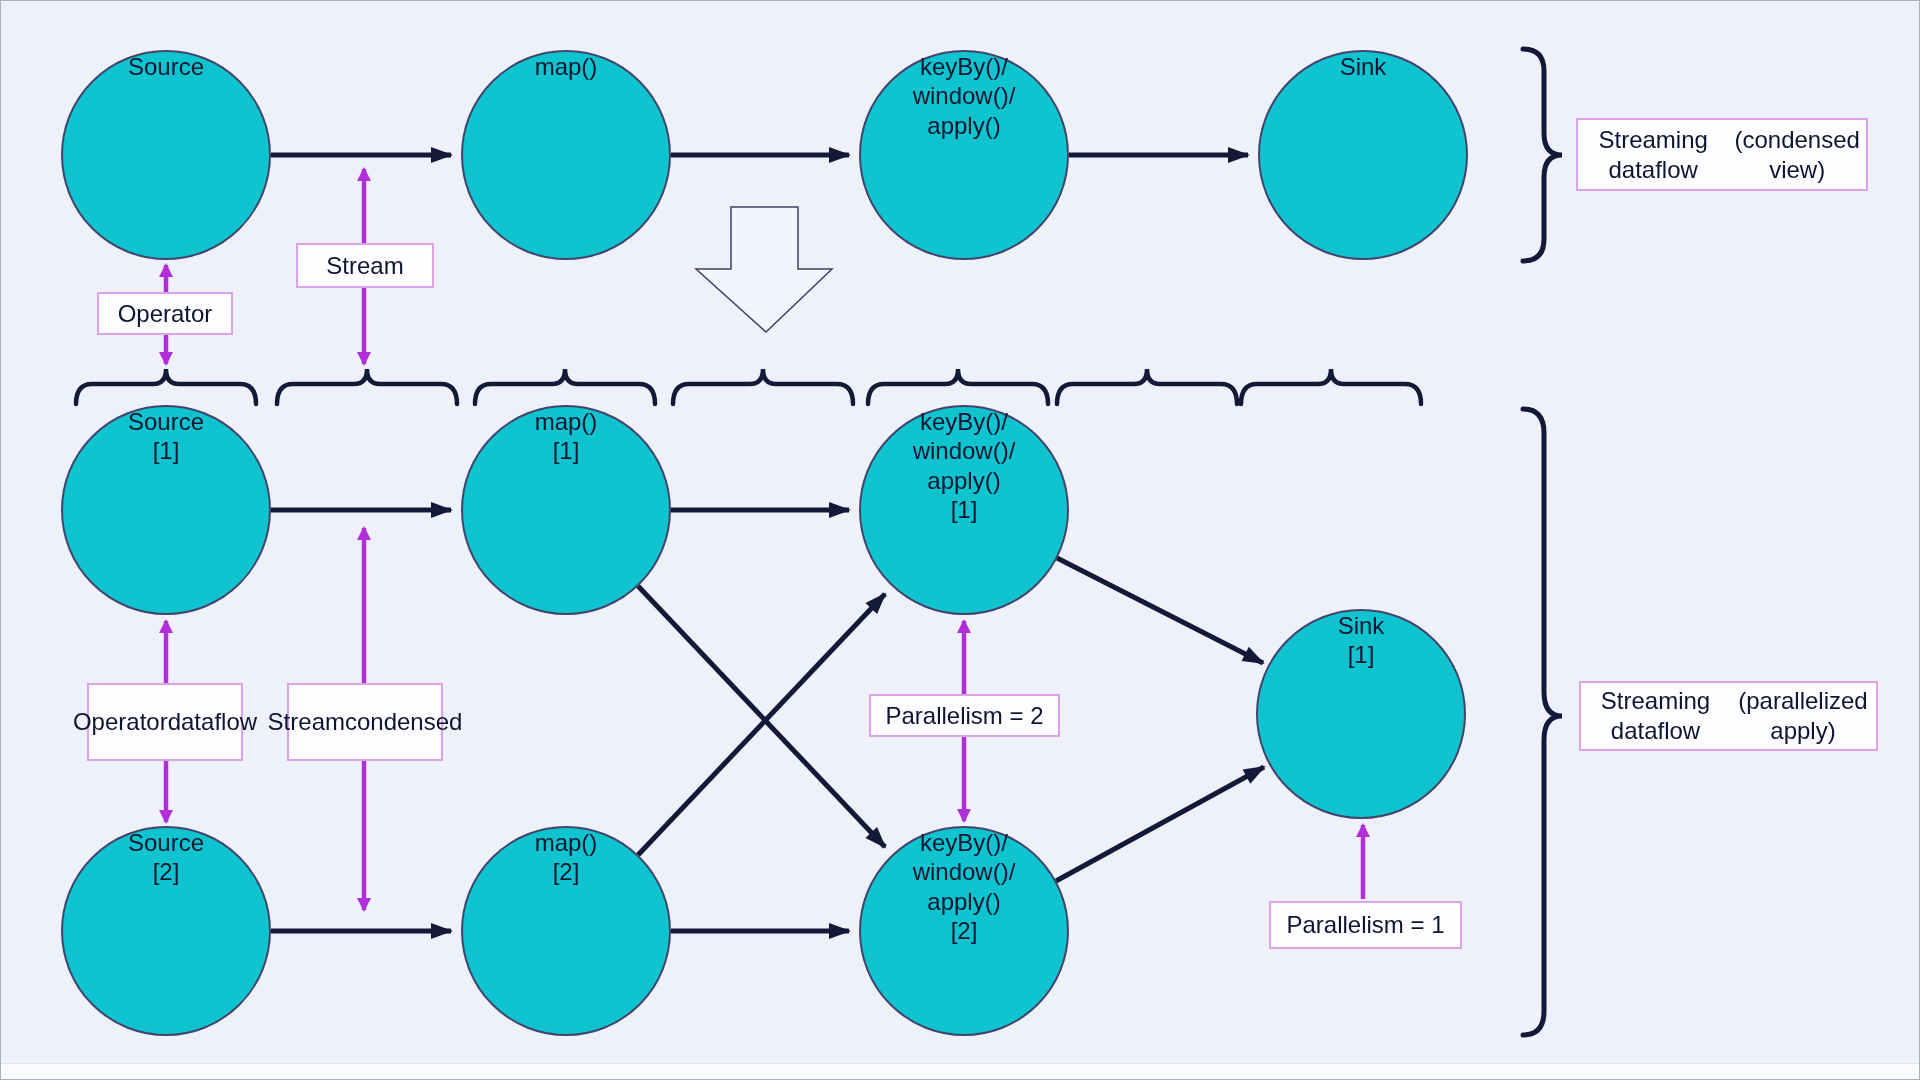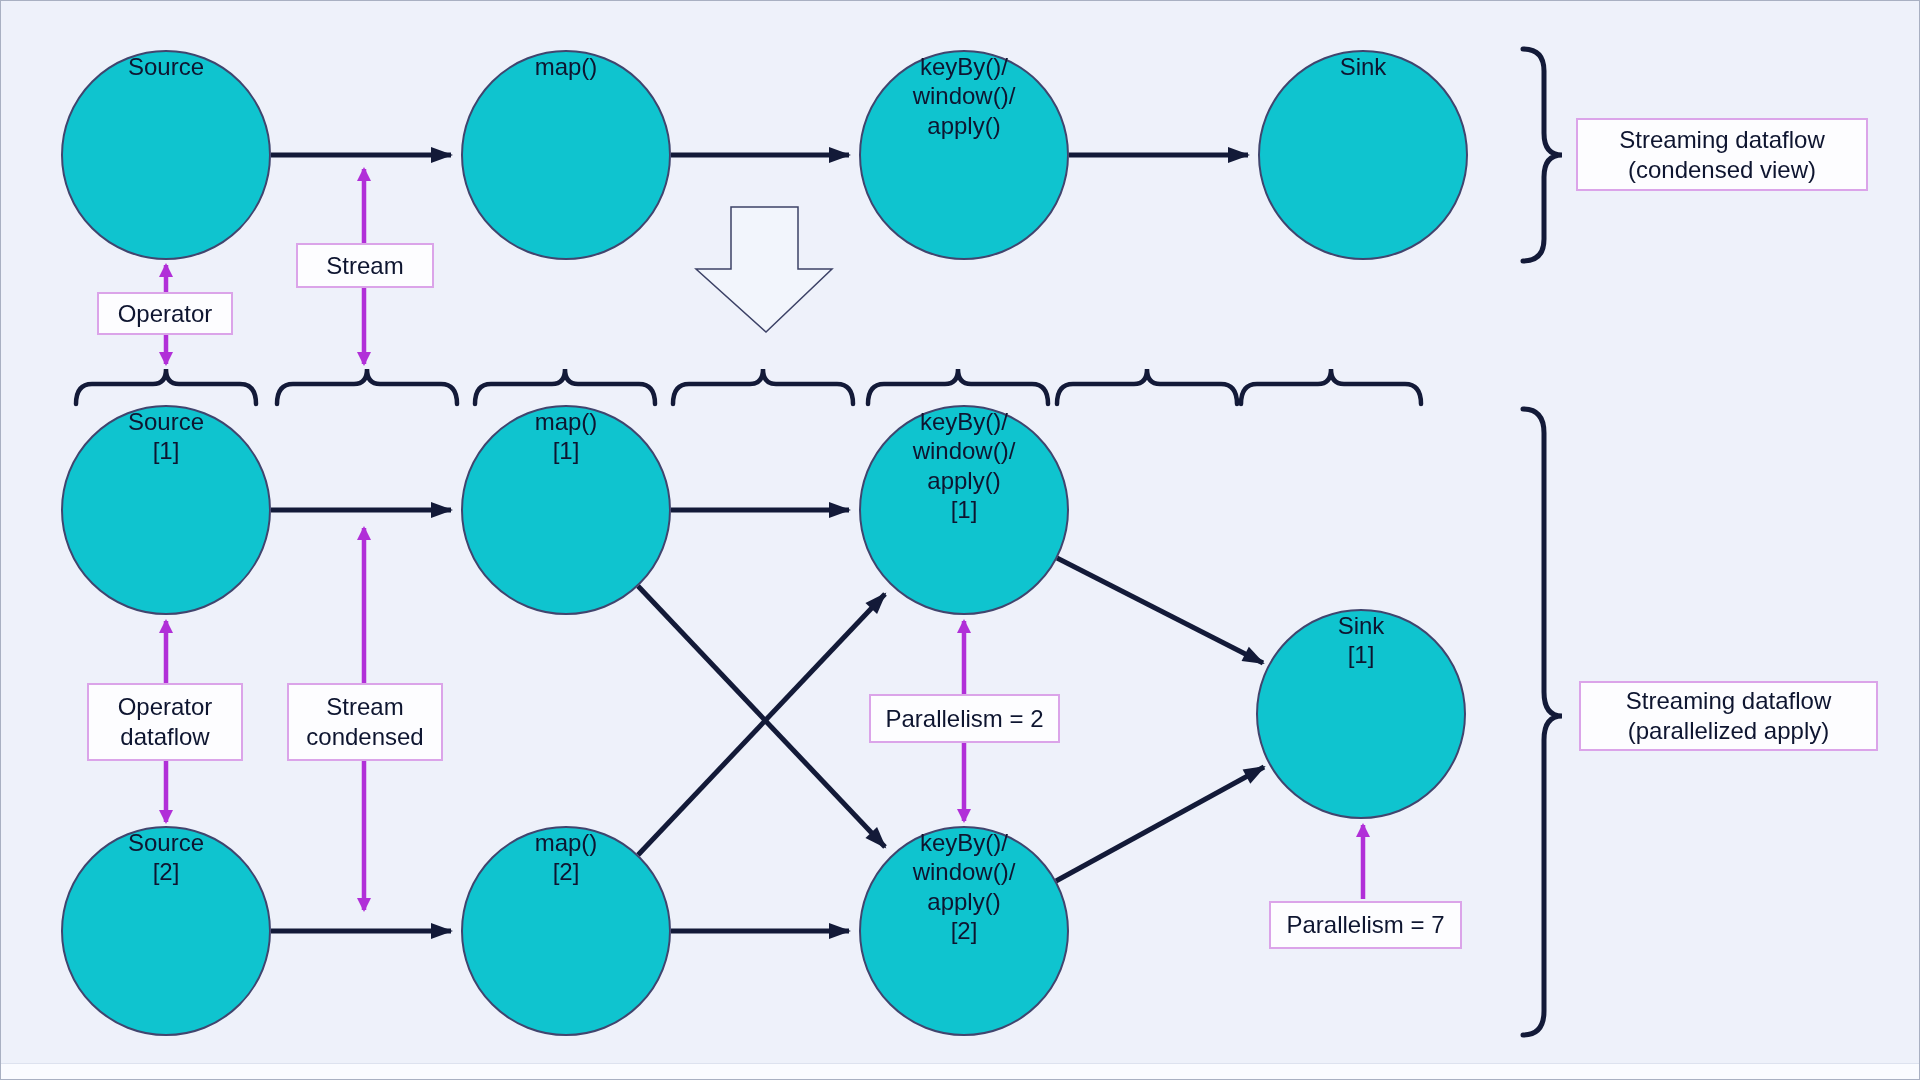--- a/index.html
+++ b/index.html
@@ -11,21 +11,21 @@
   body{font-family:"Liberation Sans","DejaVu Sans",sans-serif;}
   .canvas{position:relative;width:1920px;height:1080px;background:var(--background);
           border:1px solid var(--canvas_border);box-sizing:border-box;overflow:hidden;}
   svg.layer{position:absolute;left:0;top:0;width:1920px;height:1080px;}
   .node{position:absolute;width:210px;height:210px;border-radius:50%;
         background:var(--node_fill);border:2px solid var(--node_stroke);box-sizing:border-box;
         display:flex;justify-content:center;text-align:center;
         color:var(--text);font-size:24px;line-height:1.22;font-weight:500;}
   .node span{display:block;}
   .tag{position:absolute;background:var(--box_fill);border:2px solid var(--box_border);
-       box-sizing:border-box;display:flex;flex-direction:column;align-items:center;justify-content:center;
+       box-sizing:border-box;display:flex;flex-direction:row;align-items:center;justify-content:center;
        text-align:center;color:var(--text);font-size:24px;line-height:1.25;font-weight:500;}
   .tag span{display:block;}
   .brace{fill:none;stroke:var(--edge);stroke-width:4.5;stroke-linecap:round;}
   .rbrace{fill:none;stroke:var(--edge);stroke-width:5;stroke-linecap:round;}
   .edge{stroke:var(--edge);stroke-width:5;}
   .pline{stroke:var(--purple);stroke-width:4.5;}
   .footer-strip{position:absolute;left:0;top:1062px;width:1920px;height:18px;
                 background:var(--footer_strip);border-top:1px solid #dde2ef;}
 </style>
 </head>
@@ -156,25 +156,25 @@
     <span>Stream</span>
   </div>
   <div class="tag" style="left:86px;top:682px;width:156px;height:78px;">
     <span>Operator</span>
     <span>dataflow</span>
   </div>
   <div class="tag" style="left:286px;top:682px;width:156px;height:78px;">
     <span>Stream</span>
     <span>condensed</span>
   </div>
-  <div class="tag" style="left:868px;top:693px;width:191px;height:49px;">
+  <div class="tag" style="left:868px;top:693px;width:191px;height:43px;">
     <span>Parallelism = 2</span>
   </div>
   <div class="tag" style="left:1268px;top:900px;width:193px;height:48px;">
-    <span>Parallelism = 7</span>
+    <span>Parallelism = 1</span>
   </div>
   <div class="tag" style="left:1575px;top:117px;width:292px;height:73px;">
     <span>Streaming dataflow</span>
     <span>(condensed view)</span>
   </div>
   <div class="tag" style="left:1578px;top:680px;width:299px;height:70px;">
     <span>Streaming dataflow</span>
     <span>(parallelized apply)</span>
   </div>
 

